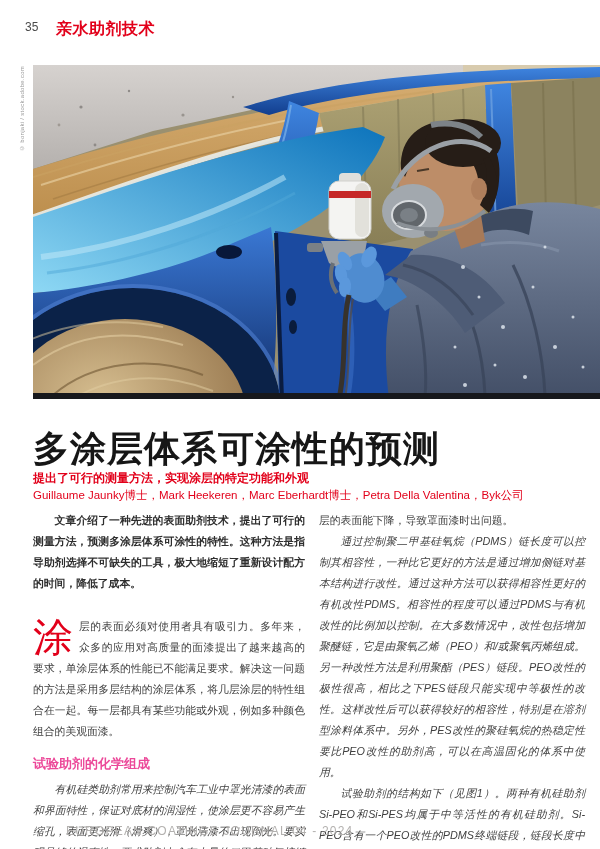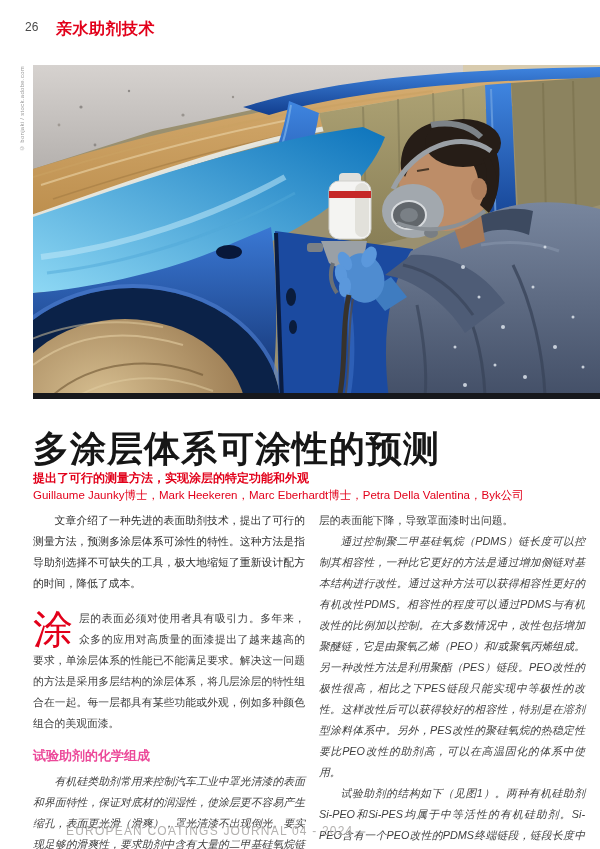--- a/index.html
+++ b/index.html
@@ -22,36 +22,36 @@
   }
   
   .title { position:absolute; top:416px; left:33px; width:560px; font-size:36px; font-weight:bold; color:#161616; letter-spacing:1px;margin-top:9px; }
   .subtitle { position:absolute; top:470px; left:33px; width:560px; font-size:12px; font-weight:bold; color:#e2001a; }
   .authors { position:absolute; top:488px; left:33px; width:560px; font-size:11.5px; color:#e2001a; }
   
   .columns { position:absolute; top:510px; left:33px; width:552px; display:flex; gap:14px; }
   .col { font-size:10.8px; line-height:21px; text-align:justify; color:#3f3f3f; }
   .col-left { width:272px; }
   .col-right { width:266px; }
-  .lead { font-weight:normal; color:#2e2e2e; text-indent:2em; margin-bottom:14px; }
+  .lead { font-weight:bold; color:#2e2e2e; text-indent:2em; margin-bottom:22px; }
   .indent { text-indent:2em;font-style:italic; }
   .dropcap {
     float:left; font-size:40px; line-height:38px; color:#e2001a;
     padding:2px 6px 0 0; font-weight:500;
   }
   .col h2 { font-size:13px; font-weight:bold; color:#ec4899; margin:14px 0 7px 0; line-height:16px; }
   
   .footer { position:absolute; top:824px; left:33px; font-size:12px; letter-spacing:1.2px; color:#b3b1af;padding-left:33px; }
 </style>
 </head>
 <body>
 
 <div id="page">
 
-  <div class="pageno">26</div>
+  <div class="pageno">35</div>
   <div class="section-label">亲水助剂技术</div>
 
   <div class="credit">© bonjaki / stock.adobe.com</div>
 
   <div class="photo">
     <svg viewBox="0 0 567 334" xmlns="http://www.w3.org/2000/svg">
       <defs>
         <linearGradient id="wallGrad" x1="0" y1="0" x2="0" y2="1">
           <stop offset="0" stop-color="#d6d2cf"></stop>
             <stop offset="1" stop-color="#b5b1ae"></stop>

